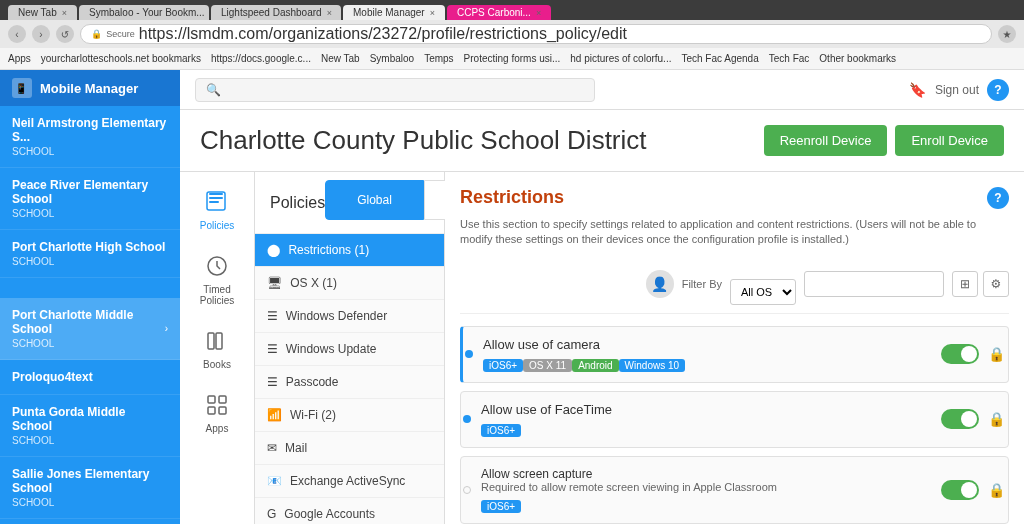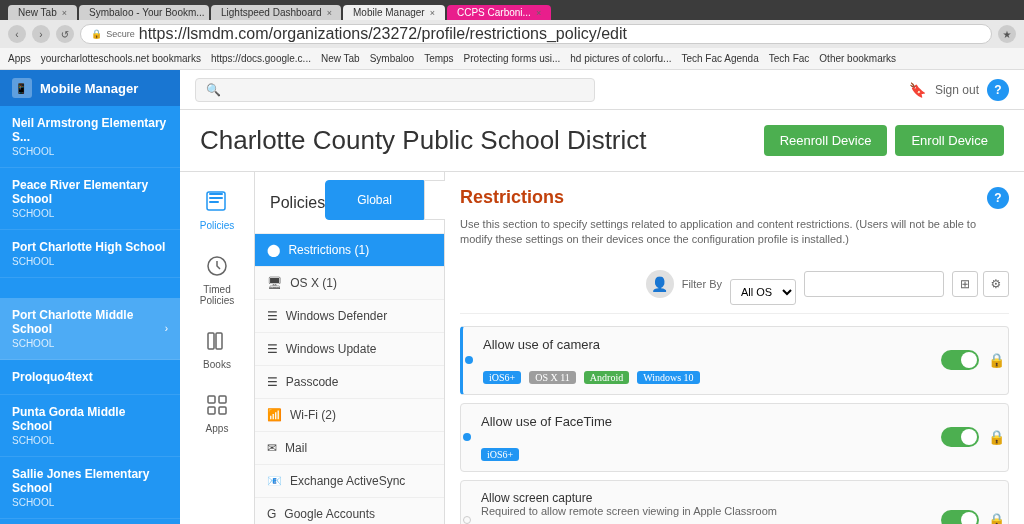--- a/index.html
+++ b/index.html
@@ -71,21 +71,21 @@
 
     
     .restriction-item { border: 1px solid #e0e0e0; border-radius: 4px; margin-bottom: 8px; padding: 10px 2px; display: flex; align-items: center; gap: 10px; background: #fafafa; }
     .restriction-item.highlighted { border-left: 3px solid #2196f3; }
     .restriction-dot { width: 8px; height: 8px; border-radius: 50%; background: #2196f3; flex-shrink: 0; }
     .restriction-dot.empty { background: transparent; border: 1px solid #ccc; }
     .restriction-content { flex: 1; }
     .restriction-name { font-size: 13px; color: #333; margin-bottom: 4px; }
     .restriction-name-small { font-size: 12px; color: #333; }
     .restriction-sub { font-size: 11px; color: #666; }
-    .tags { display: flex; gap: 8px; flex-wrap: wrap; margin-top: 19px; font-family: Liberation Serif, serif; }
+    .tags { display: flex; gap: 0; flex-wrap: wrap; margin-top: 7px; }
     .tag { font-size: 10px; padding: 1px 6px; border-radius: 3px; color: white; }
     .tag-ios { background: #2196f3; }
     .tag-osx { background: #9e9e9e; }
     .tag-android { background: #4caf50; }
     .tag-win { background: #2196f3; }
     .toggle { width: 38px; height: 20px; background: #4caf50; border-radius: 10px; position: relative; cursor: pointer; flex-shrink: 0; }
     .toggle::after { content: ''; position: absolute; right: 2px; top: 2px; width: 16px; height: 16px; background: white; border-radius: 50%; }
     .lock-icon { font-size: 14px; color: #aaa; cursor: pointer; flex-shrink: 0; }
 
     

